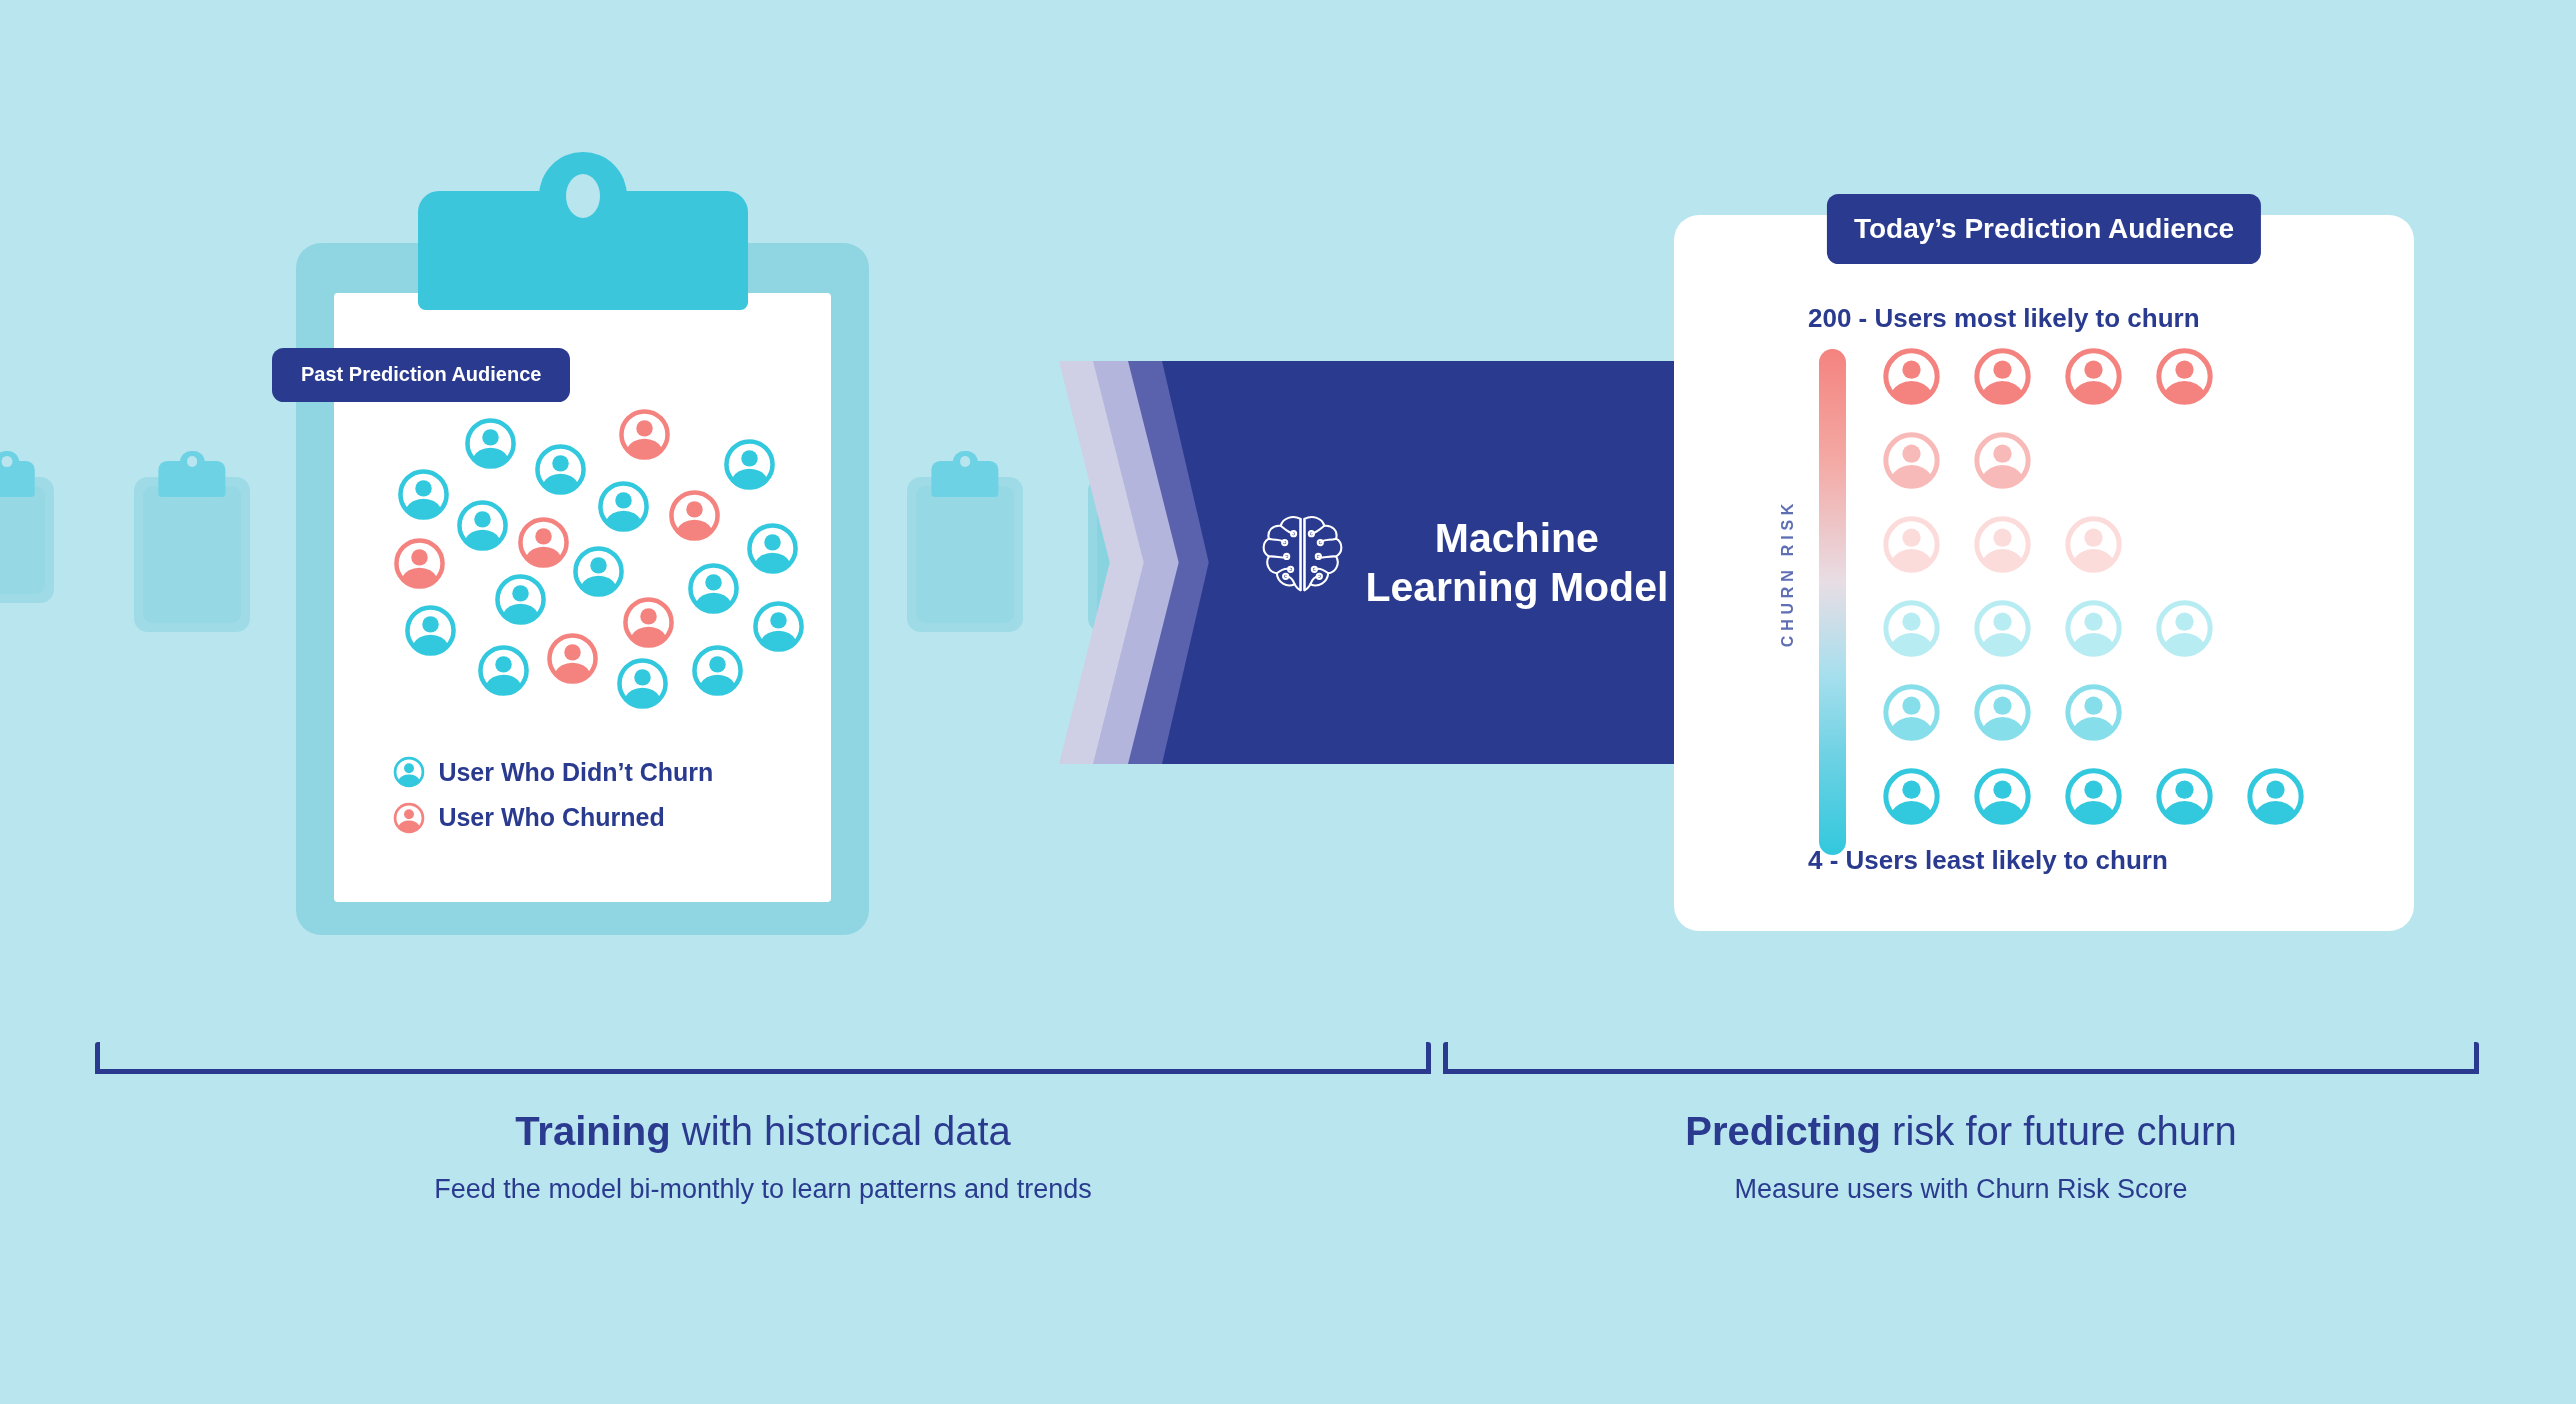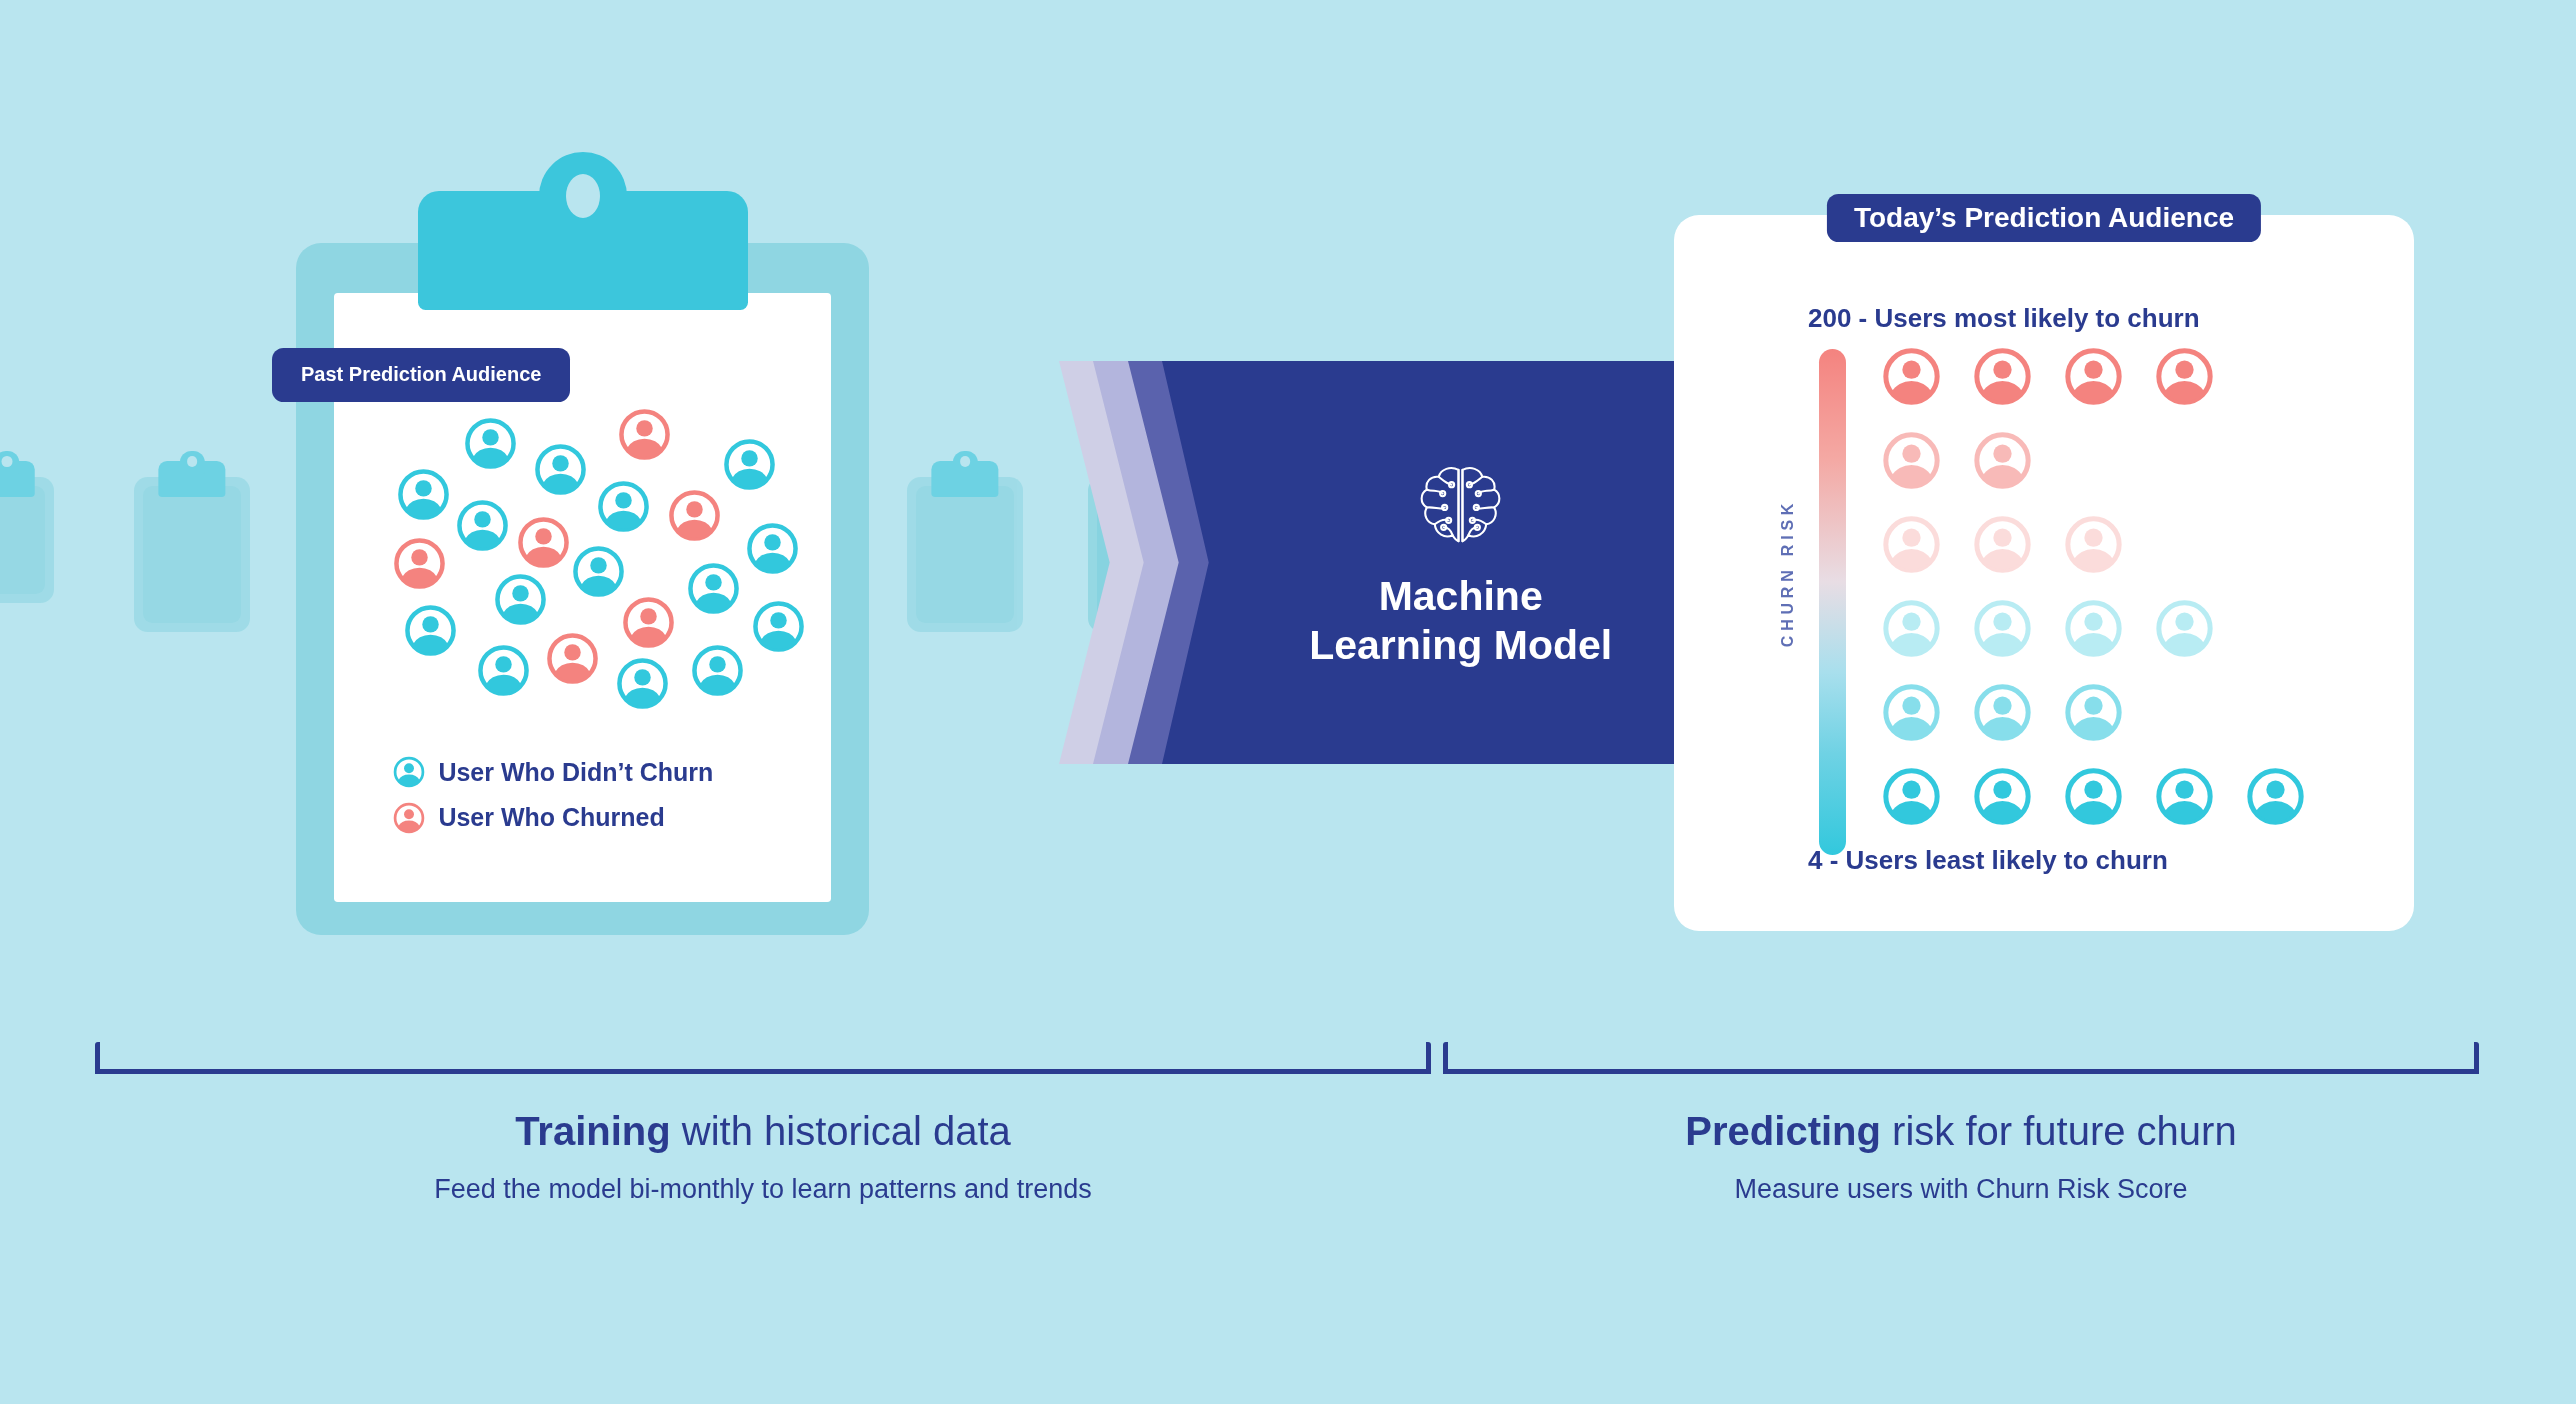--- a/index.html
+++ b/index.html
@@ -63,21 +63,21 @@
     border-radius:50%; z-index:4;
   }
 
   .badge {
     position:absolute; background:#2a3b8f; color:#fff;
     font-weight:bold; border-radius:11.5px;
     display:flex; align-items:center; justify-content:center;
     white-space:nowrap; z-index:6;
   }
   #past-badge { left:-24px; top:105px; padding:15.3px 29px; font-size:20px; }
-  #today-badge { left:50%; transform:translateX(-50%); top:-21px; padding:8px 27px; font-size:28px; }
+  #today-badge { left:50%; transform:translateX(-50%); top:-21px; padding:19px 27px; font-size:28px; }
 
   
   #scatter { position:absolute; left:38px; right:38px; top:95px; height:363px; }
   #scatter .av { position:absolute; }
 
   
   .av svg { display:block; width:100%; height:100%; }
 
   
   #legend { position:absolute; left:59px; bottom:55px; z-index:5; }
@@ -91,21 +91,21 @@
     position:absolute; top:0; height:100%;
     clip-path:polygon(0 0, 72% 0, 100% 50%, 72% 100%, 0 100%, 28% 50%);
   }
   #chev1 { left:0px;  width:181px; background:#cfcfe6; }
   #chev2 { left:34px; width:181px; background:#b3b5dd; }
   #chev3 { left:69px; width:181px; background:#5a62ad; }
   #ml-main {
     position:absolute; left:103px; top:0; width:584px; height:100%;
     background:#2a3b8f;
     clip-path:polygon(0 0, 88% 0, 100% 50%, 88% 100%, 0 100%, 8% 50%);
-    display:flex; flex-direction:column;
+    display:flex; flex-direction:row;
     align-items:center; justify-content:center;
   }
   #brain-icon { width:99px; height:99px; margin-bottom:17px; margin-left:13.4px; }
   #ml-label {
     color:#fff; font-size:41px; font-weight:bold;
     text-align:center; line-height:1.18; margin-left:13.4px;
   }
 
   
   #pred-card {

